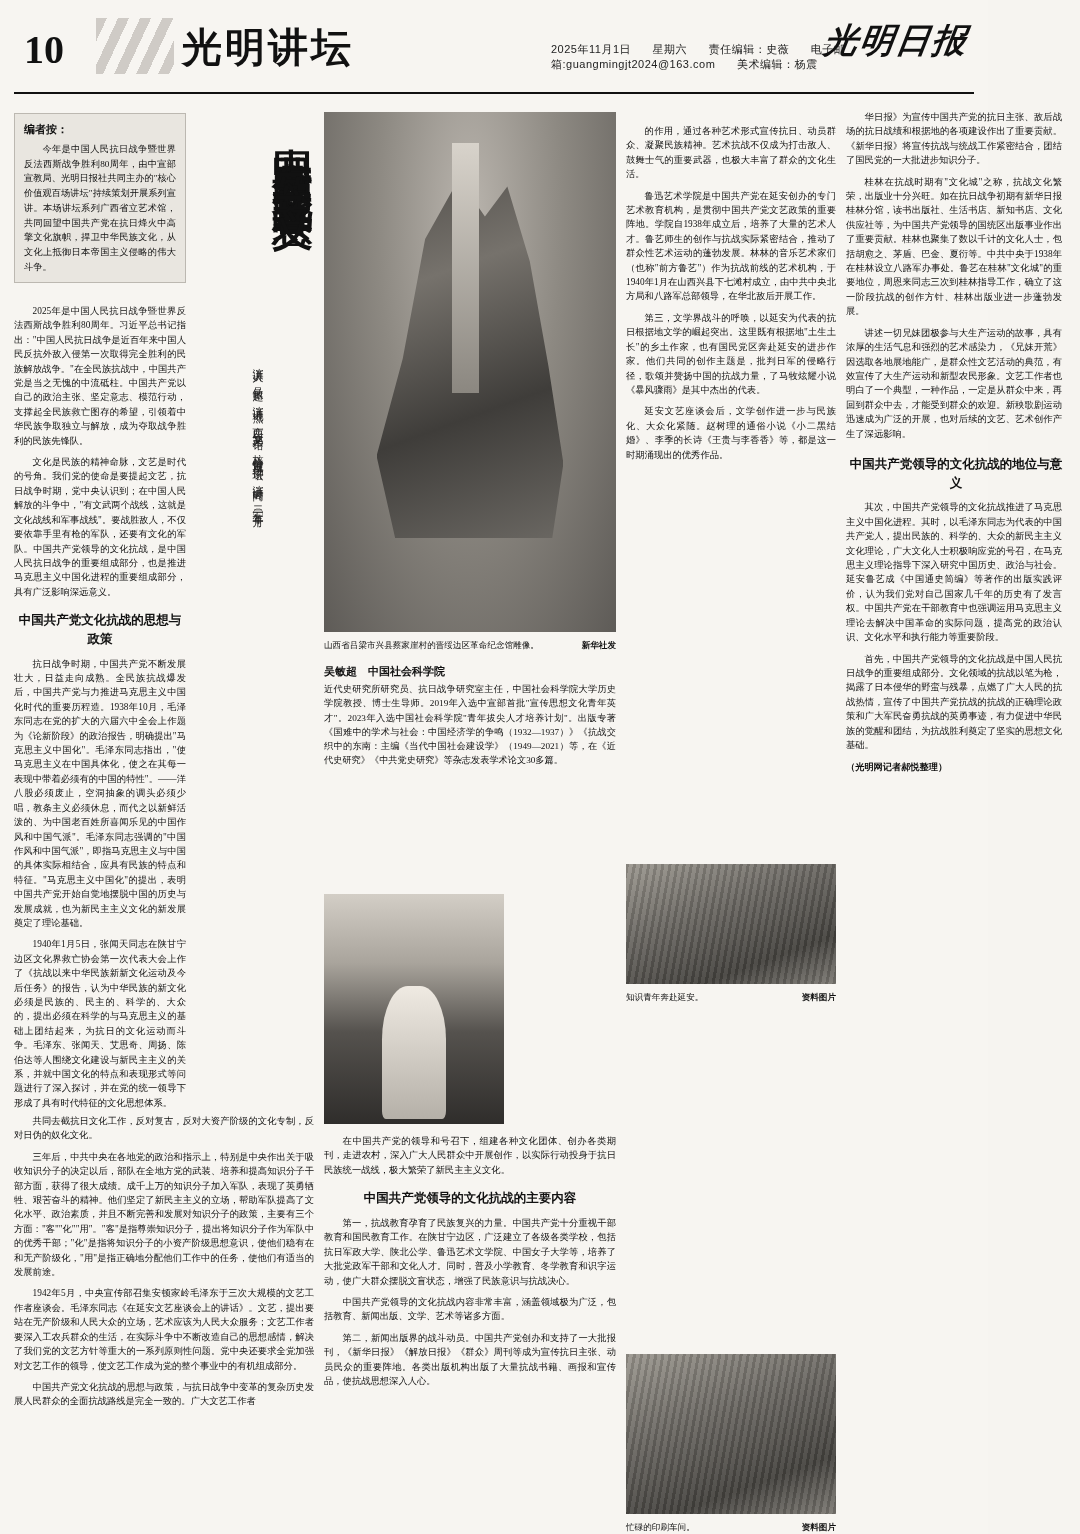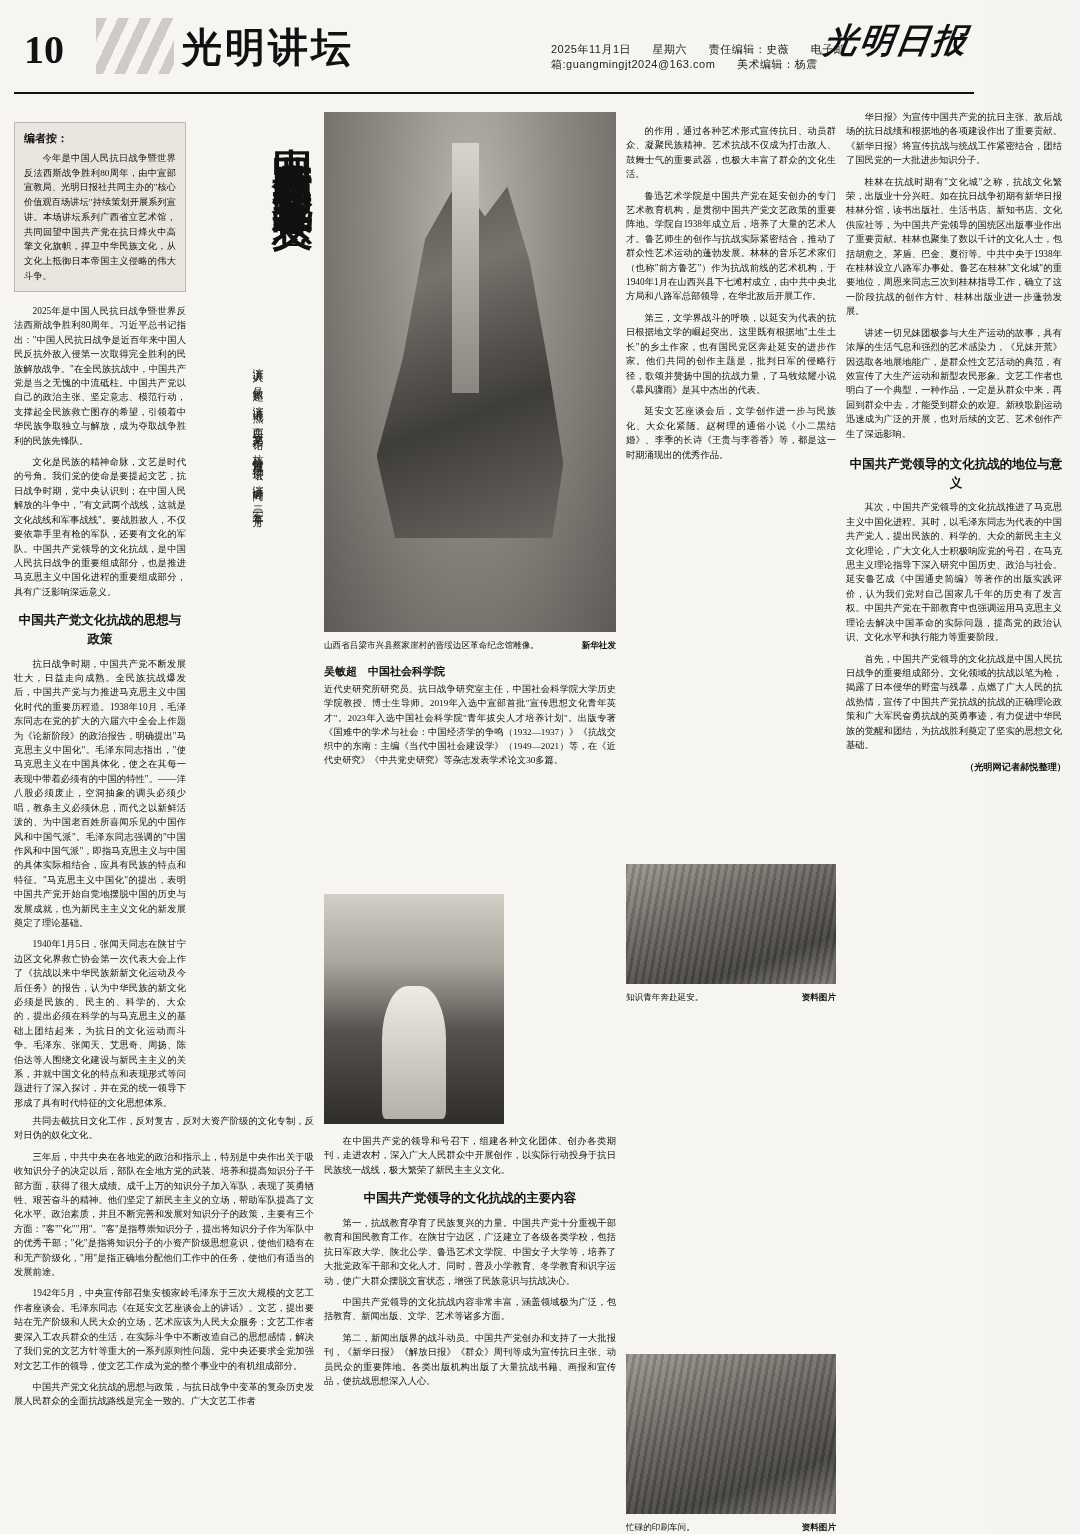--- a/index.html
+++ b/index.html
@@ -41,21 +41,21 @@
     transform:skewX(-8deg);
   }
 
   
   .content{position:absolute;top:104px;left:14px;width:1052px;height:1420px;}
 
   .col{position:absolute;top:0;font-size:9.3px;line-height:1.55;text-align:justify;}
 
   
   .editor-box{
-    position:absolute;left:0;top:18px;width:172px;
+    position:absolute;left:0;top:9px;width:172px;
     background:#e9e6e0;border:1px solid #bcb8b1;padding:8px 9px;box-sizing:border-box;
   }
   .editor-box h4{margin:0 0 5px 0;font-size:11px;font-weight:bold;}
   .editor-box p{margin:0;font-size:9.2px;line-height:1.6;text-align:justify;text-indent:2em;}
 
   .lead-col{position:absolute;left:0;top:200px;width:172px;}
   .lead-col p{margin:0 0 7px 0;text-indent:2em;}
   .sub-head{
     font-size:12.5px;font-weight:bold;text-align:center;margin:12px 0 8px 0;
     line-height:1.5;
@@ -101,21 +101,21 @@
   .colC{position:absolute;left:612px;top:20px;width:210px;}
   .colC p{margin:0 0 7px 0;text-indent:2em;}
 
   .photo-c1{position:absolute;left:612px;top:760px;width:210px;height:120px;background:#6b6864;}
   .photo-c3{position:absolute;left:612px;top:1250px;width:210px;height:160px;background:#6b6864;}
 
   .colD{position:absolute;left:832px;top:6px;width:220px;}
   .colD p{margin:0 4px 7px 0;text-indent:2em;}
   .colD .sub-head{margin-top:14px;}
 
-  .sign{text-align:right;font-size:9.2px;margin-top:8px;font-weight:bold;}
+  .sign{font-size:9.2px;margin-top:8px;font-weight:bold;}
 
   
   .statue{position:absolute;left:0;top:0;width:100%;height:100%;
     background:
       radial-gradient(ellipse at 50% 20%, #b9b4ad 0%, #8d8982 45%, #5e5b57 100%);
   }
   .statue:after{
     content:"";position:absolute;left:18%;top:10%;width:64%;height:72%;
     background:linear-gradient(160deg,#4f4c48 0%,#76726c 30%,#3f3d3a 65%,#6a6762 100%);
     clip-path:polygon(10% 100%,0 78%,14% 52%,26% 20%,44% 4%,58% 14%,70% 6%,82% 26%,92% 54%,100% 80%,94% 100%);

